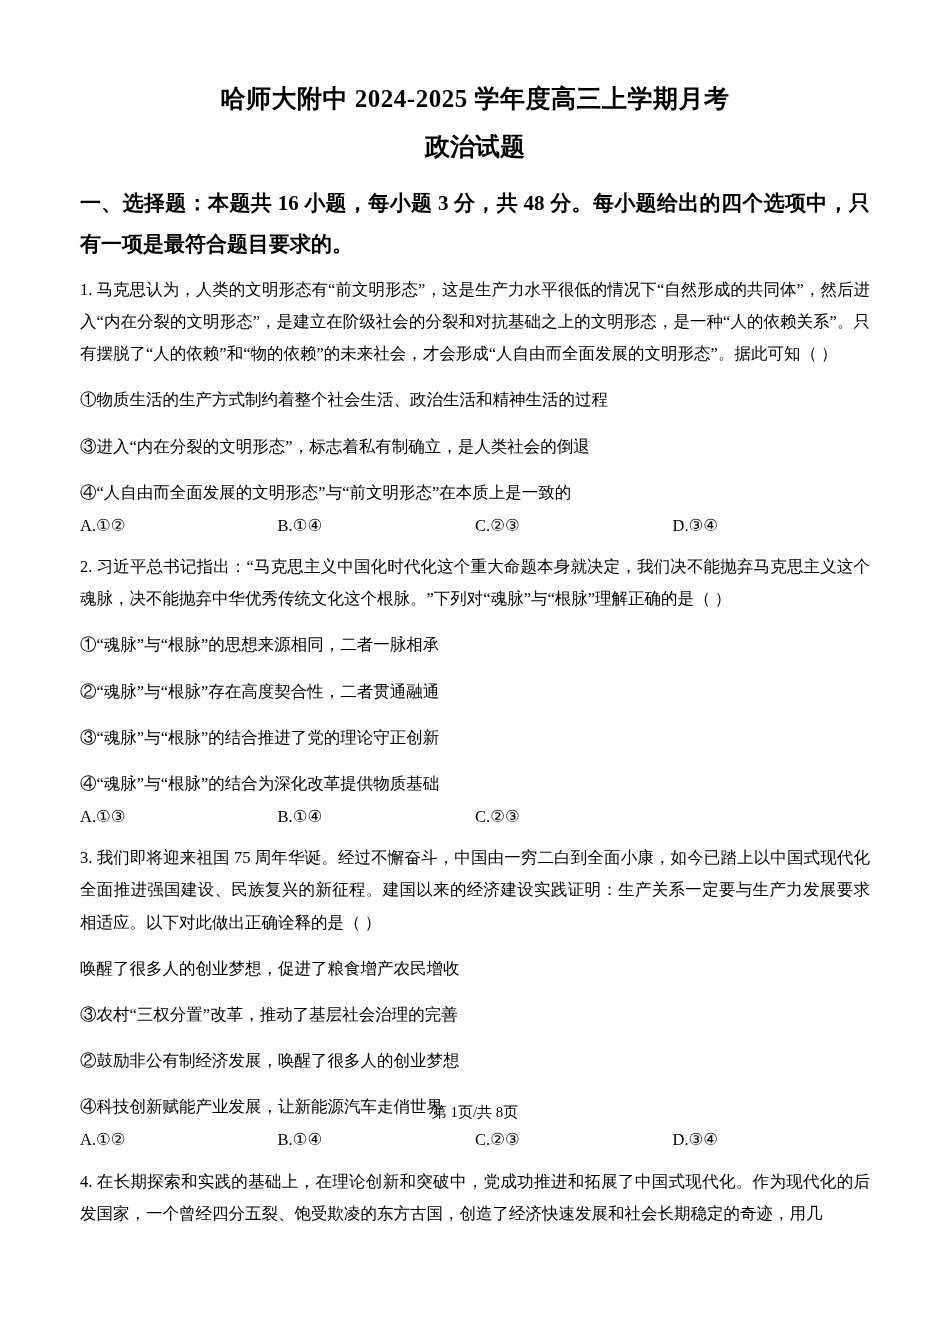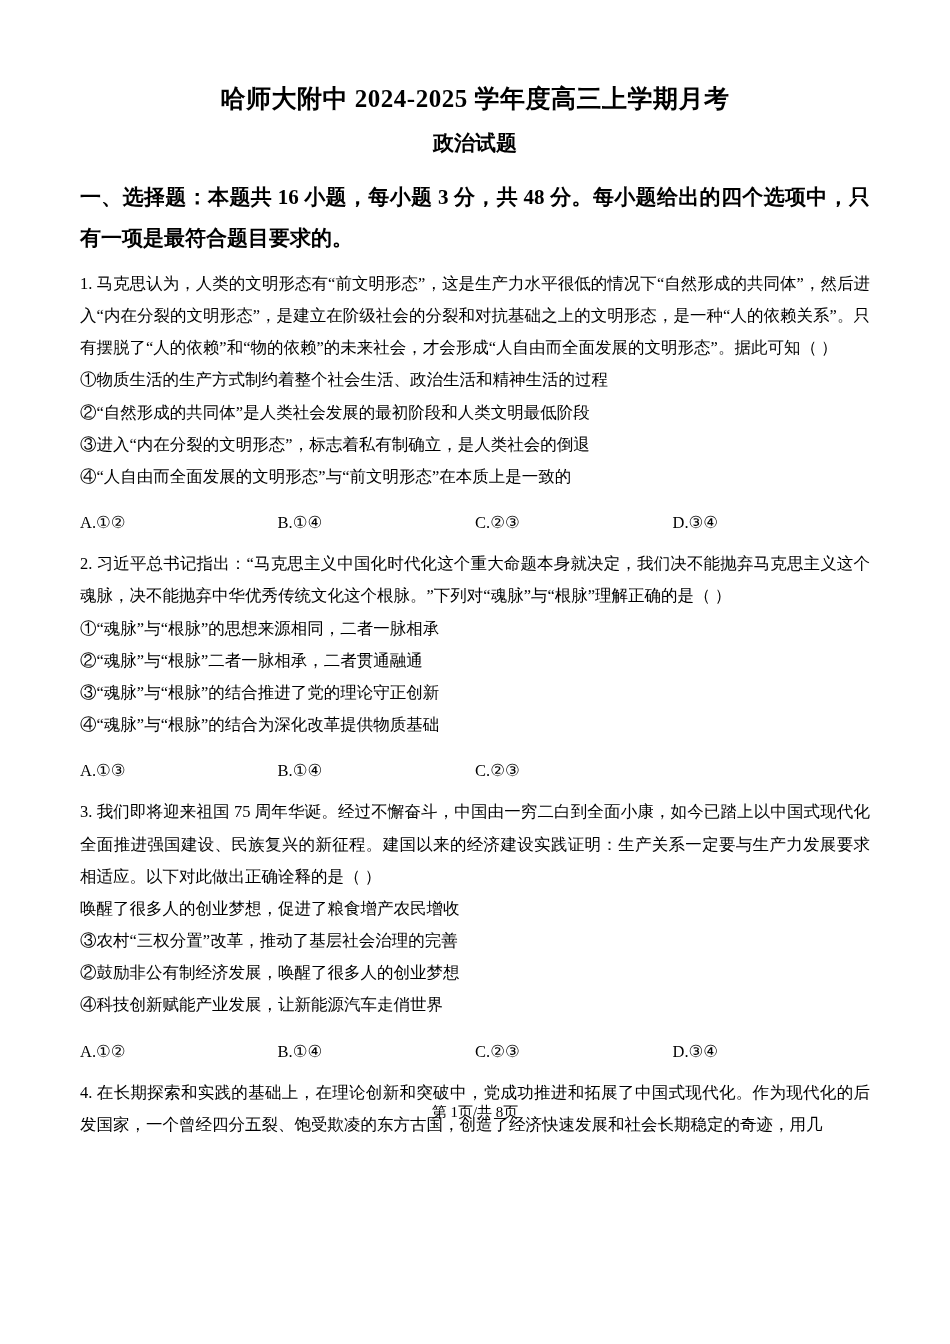--- a/index.html
+++ b/index.html
@@ -25,21 +25,21 @@
   .doc-title {
     text-align: center;
     font-size: 25px;
     font-weight: bold;
     letter-spacing: 0.5px;
     margin: 22px 0 0 0;
     line-height: 1.5;
   }
   .doc-subtitle {
     text-align: center;
-    font-size: 21px;
+    font-size: 25px;
     font-weight: bold;
     margin: 10px 0 0 0;
     line-height: 1.5;
   }
   .section-head {
     font-size: 21px;
     font-weight: bold;
     line-height: 1.95;
     margin-top: 18px;
     text-align: justify;
@@ -48,29 +48,29 @@
   .q-stem {
     font-size: 16.5px;
     line-height: 1.95;
     margin-top: 9px;
     text-align: justify;
     text-justify: inter-ideograph;
   }
   .q-opt {
     font-size: 16.5px;
     line-height: 1.95;
-    margin-top: 0;
+    margin-top: 14px;
     text-align: justify;
     text-justify: inter-ideograph;
   }
   .choice-row {
     display: flex;
     font-size: 16.5px;
     line-height: 1.95;
-    margin-top: 14px;
+    margin-top: 1px;
   }
   .choice-row > span {
     width: 25%;
     display: inline-block;
   }
   .footer {
     position: absolute;
     left: 0;
     right: 0;
     bottom: 58px;
@@ -84,33 +84,32 @@
 
 <div class="page">
 
   <div class="doc-title">哈师大附中 2024-2025 学年度高三上学期月考</div>
   <div class="doc-subtitle">政治试题</div>
 
   <div class="section-head">一、选择题：本题共 16 小题，每小题 3 分，共 48 分。每小题给出的四个选项中，只有一项是最符合题目要求的。</div>
 
   <div class="q-stem">1. 马克思认为，人类的文明形态有“前文明形态”，这是生产力水平很低的情况下“自然形成的共同体”，然后进入“内在分裂的文明形态”，是建立在阶级社会的分裂和对抗基础之上的文明形态，是一种“人的依赖关系”。只有摆脱了“人的依赖”和“物的依赖”的未来社会，才会形成“人自由而全面发展的文明形态”。据此可知（      ）</div>
   <div class="q-opt">①物质生活的生产方式制约着整个社会生活、政治生活和精神生活的过程</div>
-  <div class="q-opt">②“自然形成的共同体”是人类社会发展的最初阶段和人类文明最低阶段</div>
   <div class="q-opt">③进入“内在分裂的文明形态”，标志着私有制确立，是人类社会的倒退</div>
   <div class="q-opt">④“人自由而全面发展的文明形态”与“前文明形态”在本质上是一致的</div>
   <div class="choice-row">
     <span>A.①②</span>
     <span>B.①④</span>
     <span>C.②③</span>
     <span>D.③④</span>
   </div>
 
   <div class="q-stem">2. 习近平总书记指出：“马克思主义中国化时代化这个重大命题本身就决定，我们决不能抛弃马克思主义这个魂脉，决不能抛弃中华优秀传统文化这个根脉。”下列对“魂脉”与“根脉”理解正确的是（      ）</div>
   <div class="q-opt">①“魂脉”与“根脉”的思想来源相同，二者一脉相承</div>
-  <div class="q-opt">②“魂脉”与“根脉”二者一脉相承，二者贯通融通</div>
+  <div class="q-opt">②“魂脉”与“根脉”存在高度契合性，二者贯通融通</div>
   <div class="q-opt">③“魂脉”与“根脉”的结合推进了党的理论守正创新</div>
   <div class="q-opt">④“魂脉”与“根脉”的结合为深化改革提供物质基础</div>
   <div class="choice-row">
     <span>A.①③</span>
     <span>B.①④</span>
     <span>C.②③</span>
   </div>
 
   <div class="q-stem">3. 我们即将迎来祖国 75 周年华诞。经过不懈奋斗，中国由一穷二白到全面小康，如今已踏上以中国式现代化全面推进强国建设、民族复兴的新征程。建国以来的经济建设实践证明：生产关系一定要与生产力发展要求相适应。以下对此做出正确诠释的是（      ）</div>
   <div class="q-opt">唤醒了很多人的创业梦想，促进了粮食增产农民增收</div>

